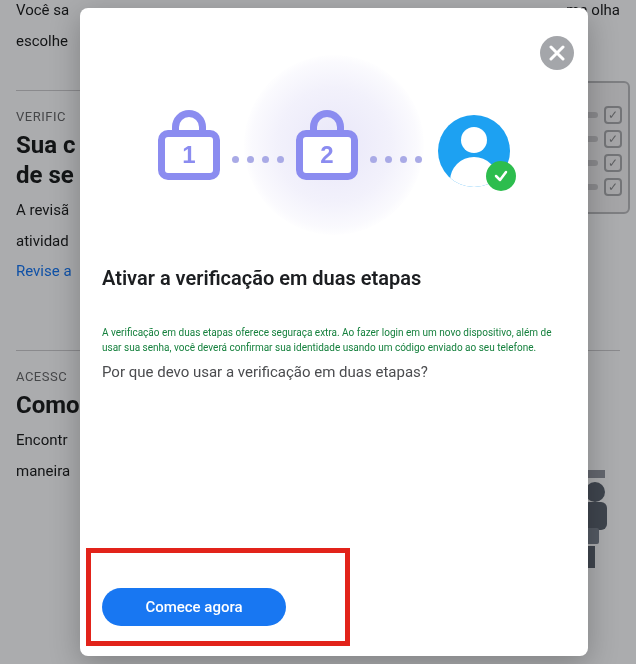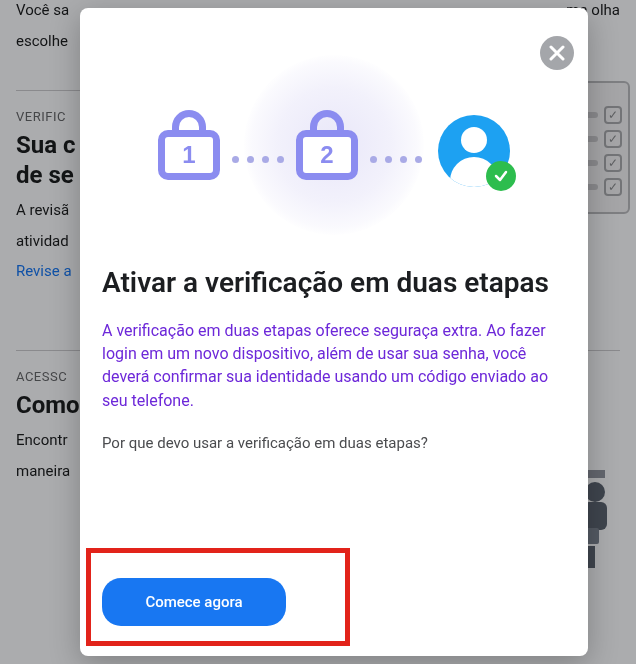--- a/index.html
+++ b/index.html
@@ -216,30 +216,30 @@
       display: flex;
       align-items: center;
       justify-content: center;
     }
     .badge svg { fill: #fff; }
 
     .modal-content {
       padding: 36px 22px 0 22px;
     }
     .modal-title {
-      font-size: 28px;
+      font-size: 20px;
       font-weight: 600;
       color: #1c1e21;
-      margin-bottom: 20px;
+      margin-bottom: 36px;
     }
     .modal-para {
-      font-size: 16px;
-      color: #6d28d9;
+      font-size: 10px;
+      color: #15803d;
       line-height: 1.45;
-      margin-bottom: 22px;
+      margin-bottom: 8px;
     }
     .modal-subq {
       font-size: 15px;
       color: #4b4c4f;
       margin-bottom: 2px;
     }
     .modal-ans {
       font-size: 15px;
       color: #616266;
       line-height: 1.45;
@@ -252,21 +252,21 @@
       width: 264px;
       height: 98px;
       border: 5px solid #e2231a;
       pointer-events: none;
     }
     .cta-btn {
       position: absolute;
       left: 22px;
       bottom: 30px;
       width: 184px;
-      height: 48px;
+      height: 38px;
       background: #1877f2;
       border-radius: 19px;
       color: #fff;
       font-size: 15px;
       font-weight: 500;
       display: flex;
       align-items: center;
       justify-content: center;
       cursor: pointer;
     }

